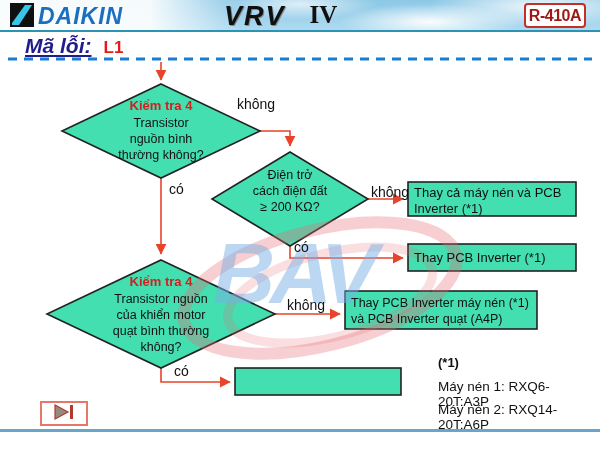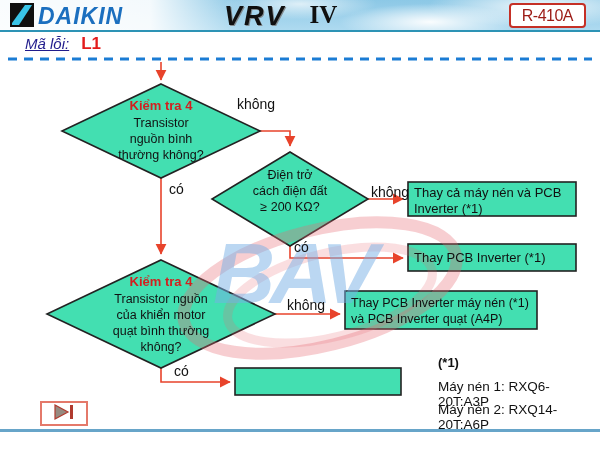--- a/index.html
+++ b/index.html
@@ -20,25 +20,25 @@
       linear-gradient(90deg, rgba(255,255,255,.95) 0px, rgba(255,255,255,.9) 150px, rgba(255,255,255,0) 240px),
       linear-gradient(180deg,#8CC8E6,#AEDAF0);}
   .banner-underline{position:absolute;left:0;top:30px;width:600px;height:2px;background:#2D93B5}
   .brand{position:absolute;left:10px;top:3px;display:flex;align-items:flex-start;gap:4px}
   .brand-text{color:var(--brand-blue);font-weight:bold;font-style:italic;font-size:23px;letter-spacing:1px}
   .product{position:absolute;left:224px;top:1px;display:flex;align-items:flex-start;gap:24px}
   .product-name{font-size:27px;font-weight:800;font-style:italic;color:#101010;letter-spacing:2px;
     text-shadow:1px 1px 0 rgba(120,120,120,.8)}
   .product-mark{font-family:"Liberation Serif","DejaVu Serif",serif;font-size:25px;font-weight:700;color:#101010}
   .badge{position:absolute;right:14px;top:3px;background:#fff;border:2px solid #C53026;border-radius:4px;
-    padding:0 11px;color:var(--badge-red);font-weight:normal;font-size:16px;letter-spacing:-.5px;line-height:21px}
+    padding:0 3px;color:var(--badge-red);font-weight:bold;font-size:16px;letter-spacing:-.5px;line-height:21px}
 
   
   .error-row{position:absolute;left:25px;top:34px;display:flex;align-items:baseline;gap:12px}
-  .error-label{color:var(--label-navy);font-weight:normal;font-style:italic;font-size:15px;
+  .error-label{color:var(--label-navy);font-weight:bold;font-style:italic;font-size:21px;
     text-decoration:underline}
   .error-code{color:var(--error-red);font-weight:bold;font-size:17px}
 
   
   .flow-svg{position:absolute;left:0;top:0;z-index:1}
   .wm{position:absolute;left:0;top:0;z-index:2;pointer-events:none}
   .wm-text{position:absolute;left:213px;top:230px;font-size:86px;font-weight:800;font-style:italic;
     letter-spacing:-5px;color:rgba(120,175,230,.5);line-height:1}
   .txt{position:absolute;z-index:3;color:#111}
   .center{text-align:center}

